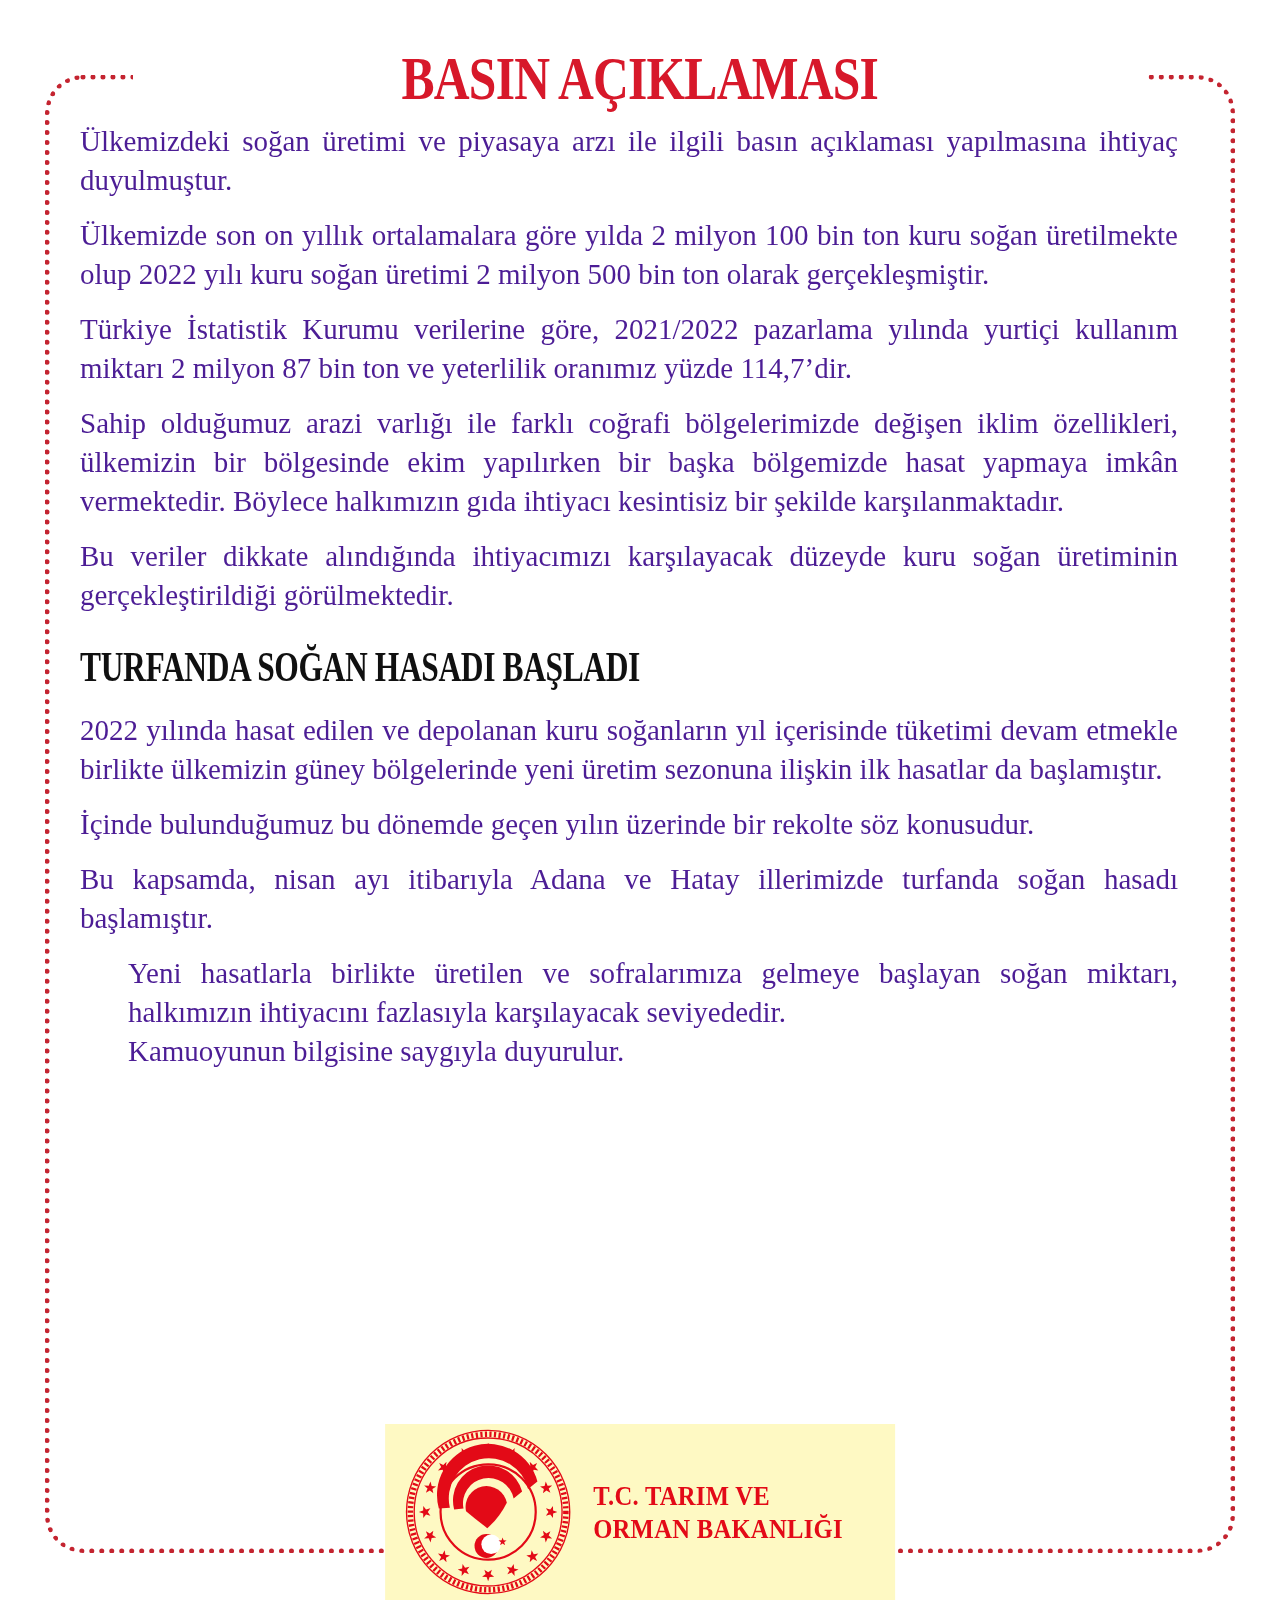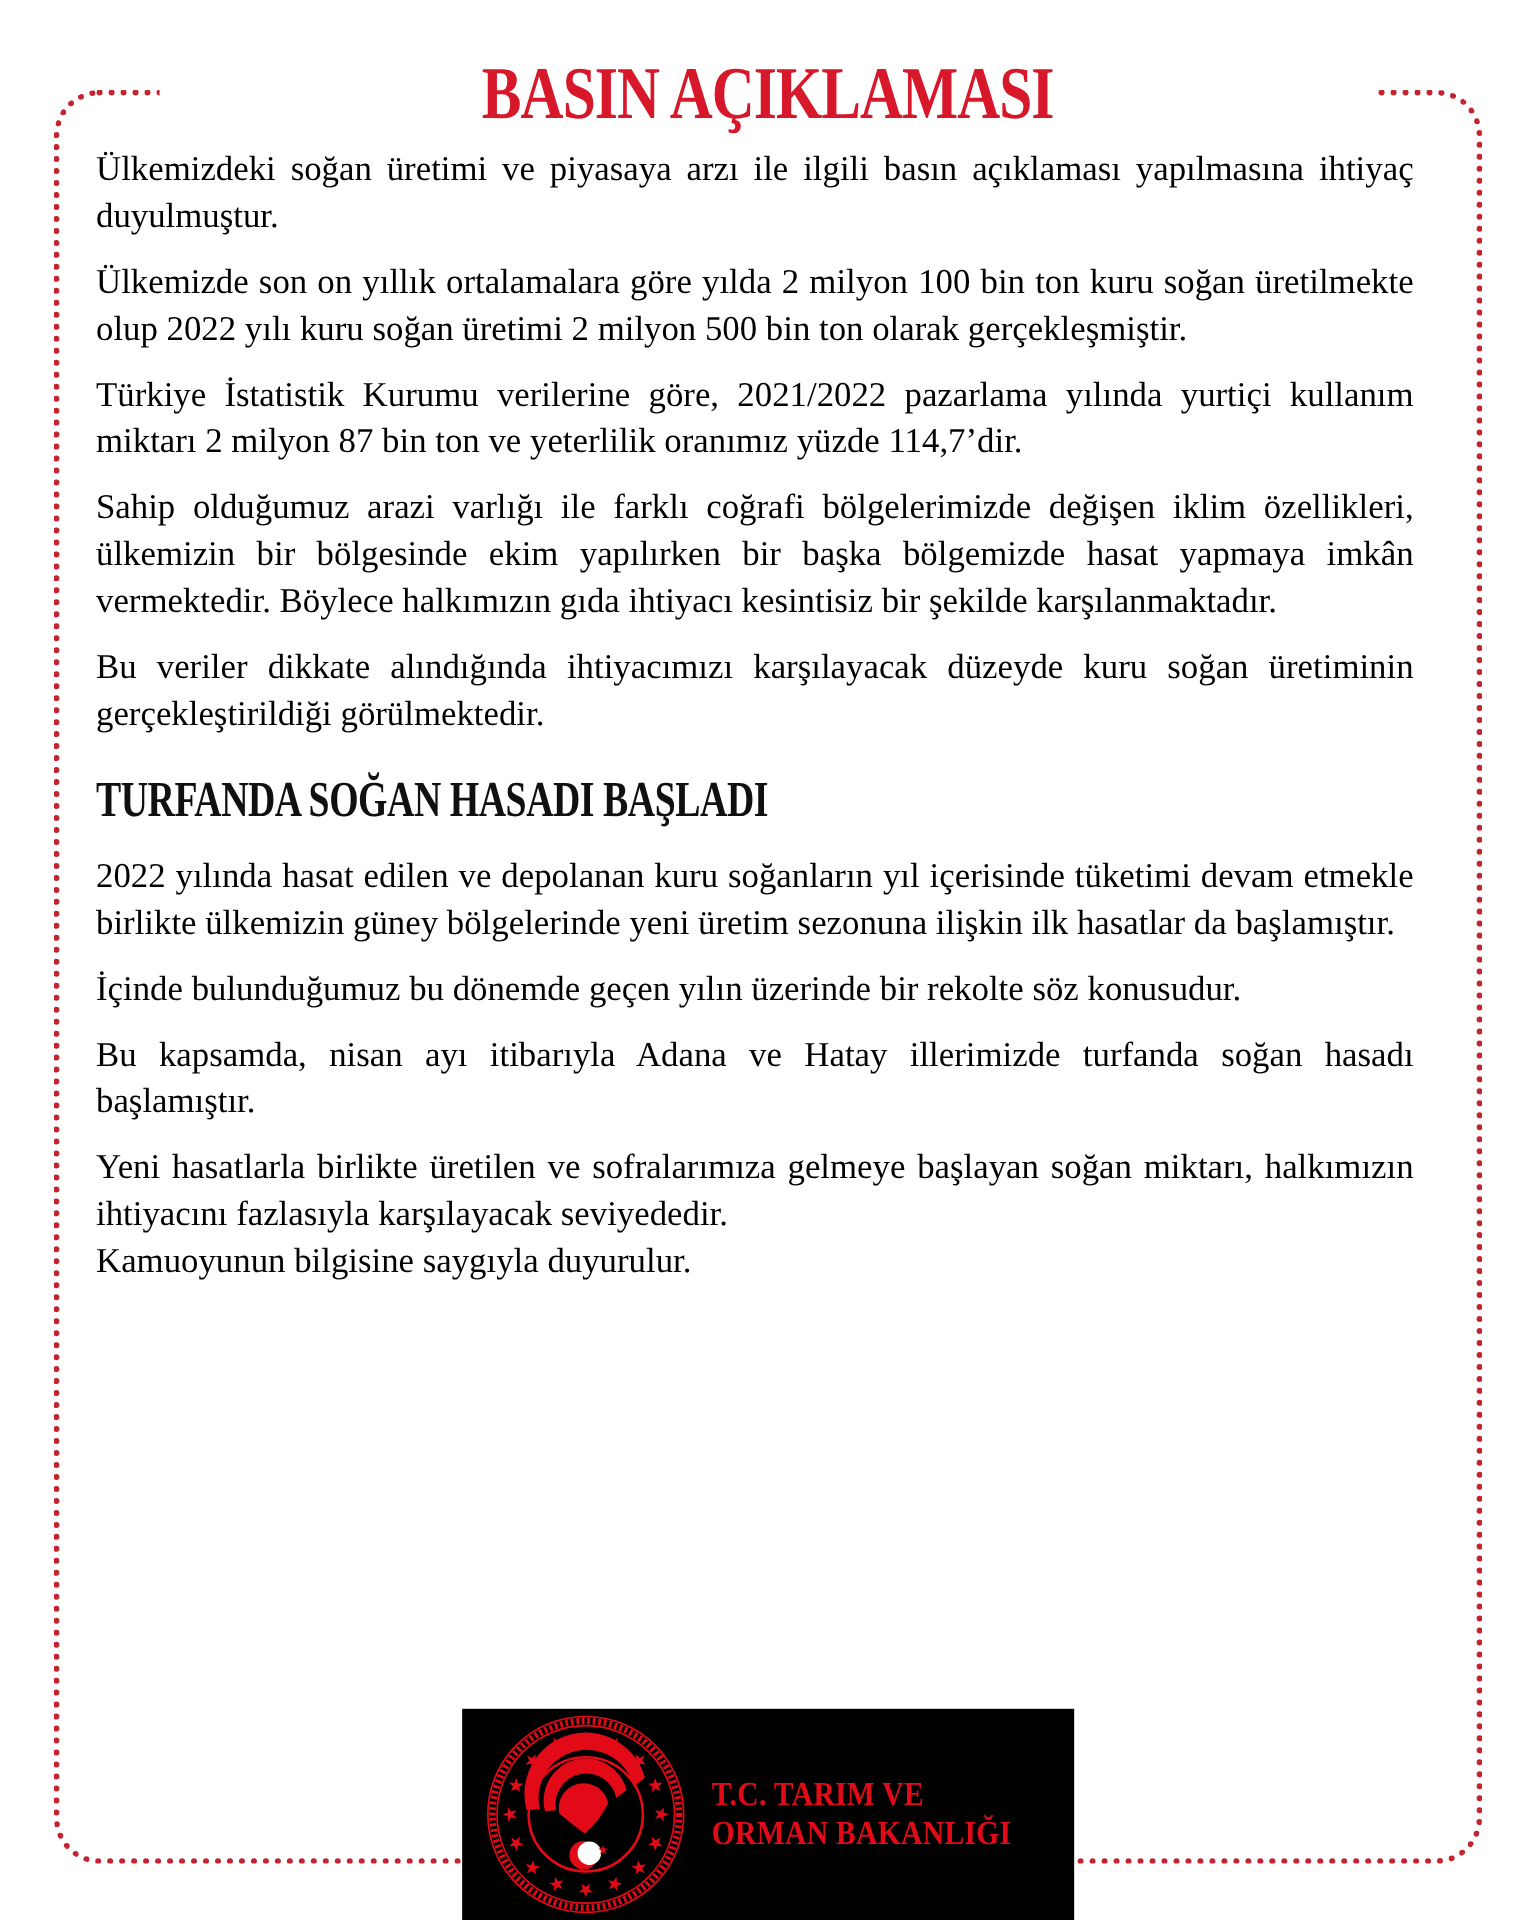--- a/index.html
+++ b/index.html
@@ -47,40 +47,40 @@
     position: absolute;
     left: 80px; top: 122px;
     width: 1098px;
     z-index: 1;
   }
   .content p {
     margin: 0 0 16px 0;
     font-size: 29px;
     line-height: 39px;
     text-align: justify;
-    color: #000000;
+    color: #4c1d95;
   }
-  .content p.no-gap { margin-bottom: 0; }
+  .content p.no-gap { margin-bottom: 0; margin-left: 48px; }
   .content h2 {
     margin: 28px 0 20px 0;
     font-size: 42px;
     font-weight: 900;
     letter-spacing: -0.5px;
     color: #101010;
     white-space: nowrap;
     transform: scaleX(0.75);
     transform-origin: left center;
   }
   
   .footer {
     position: absolute;
     top: 1424px; left: 50%;
     transform: translateX(-50%);
     height: 176px;
-    background: #000000;
+    background: #fef9c3;
     display: flex; align-items: center;
     gap: 20px;
     padding: 0 18px;
     z-index: 2;
   }
   .ministry-name {
     font-weight: 700;
     font-size: 28px;
     line-height: 33px;
     letter-spacing: 0.3px;

